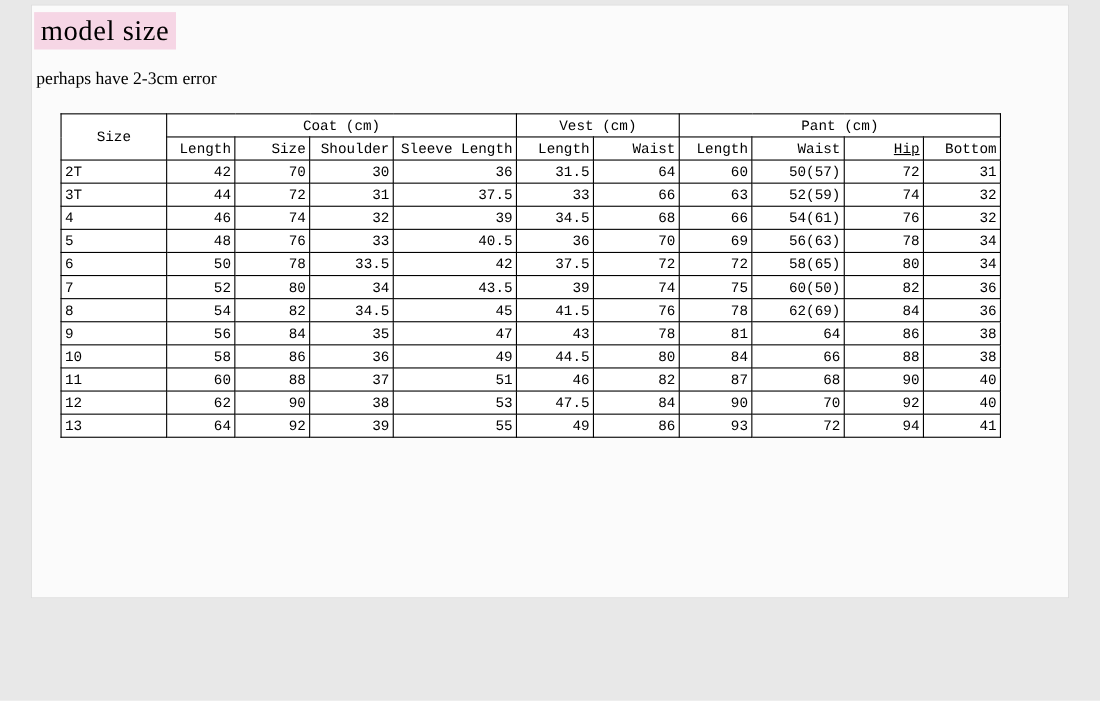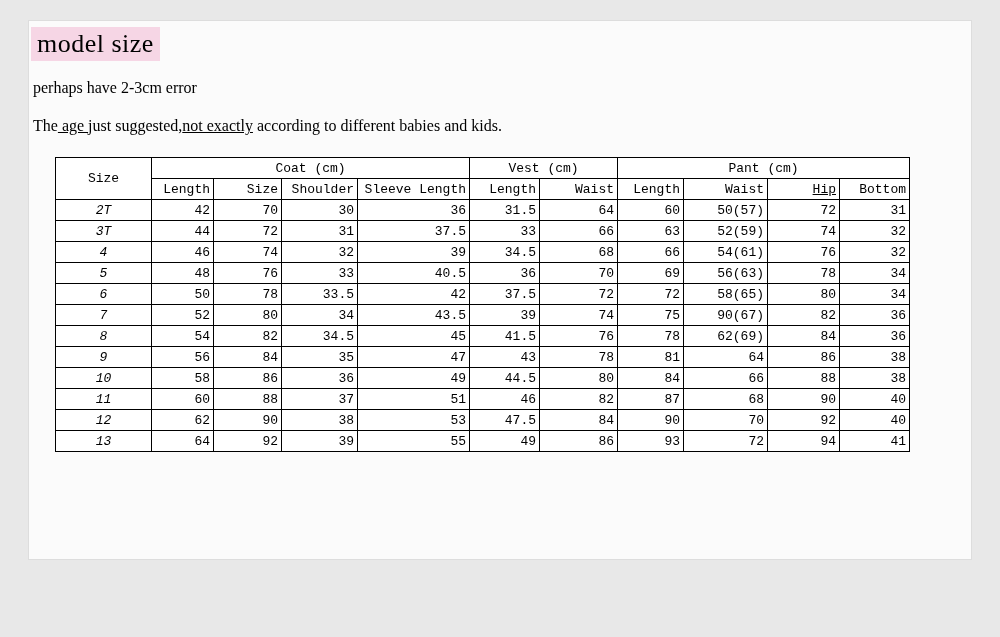--- a/index.html
+++ b/index.html
@@ -7,21 +7,21 @@
       width: 1000px;
       height: 637px;
       background: #e8e8e8;
       font-family: "Comic Sans MS", "Comic Sans", cursive, sans-serif;
       color: #000;
       position: relative;
       box-sizing: border-box;
     }
     .page {
       position: absolute;
-      top: 20px;
+      top: 4px;
       left: 28px;
       width: 944px;
       height: 540px;
       background: #fbfbfb;
       border: 1px solid #ddd;
       box-sizing: border-box;
       padding: 6px 0 0 0;
     }
     .title {
       display: inline-block;
@@ -67,23 +67,21 @@
       font-weight: normal;
     }
     .grp-hdr {
       font-weight: normal;
     }
     .sub-hdr {
       text-align: right;
       font-weight: normal;
     }
     td.size-cell {
-      text-align: center;
-      font-weight: normal;
-      font-style: italic;
+      font-weight: normal;
     }
     td.num { text-align: right; }
 
     
     .c-len   { width: 62px; }
     .c-chest { width: 68px; }
     .c-sh    { width: 76px; }
     .c-sl    { width: 112px; margin-top: 12px; }
     .v-len   { width: 70px; }
     .v-waist { width: 78px; }
@@ -91,23 +89,20 @@
     .p-waist { width: 84px; }
     .p-hip   { width: 72px; text-decoration: underline; }
     .p-bot   { width: 70px; }
   </style>
 </head>
 <body>
 
 <div class="page">
   <div class="title">model size</div>
   <div class="sub1">perhaps have 2-3cm error</div>
-  <div class="sub2">
-    <span>The</span><span class="u"> age </span><span>just suggested,</span><span class="u">not exactly</span><span> according to different babies and kids.</span>
-  </div>
 
   <div class="table-wrap">
     <table>
       <thead>
         <tr>
           <th rowspan="2" class="size-hdr">Size</th>
           <th colspan="4" class="grp-hdr">Coat (cm)</th>
           <th colspan="2" class="grp-hdr">Vest (cm)</th>
           <th colspan="4" class="grp-hdr">Pant (cm)</th>
         </tr>
@@ -192,21 +187,21 @@
           </tr>
           <tr>
             <td class="size-cell">7</td>
             <td class="num">52</td>
             <td class="num">80</td>
             <td class="num">34</td>
             <td class="num">43.5</td>
             <td class="num">39</td>
             <td class="num">74</td>
             <td class="num">75</td>
-            <td class="num">90(67)</td>
+            <td class="num">60(50)</td>
             <td class="num">82</td>
             <td class="num">36</td>
           </tr>
           <tr>
             <td class="size-cell">8</td>
             <td class="num">54</td>
             <td class="num">82</td>
             <td class="num">34.5</td>
             <td class="num">45</td>
             <td class="num">41.5</td>

